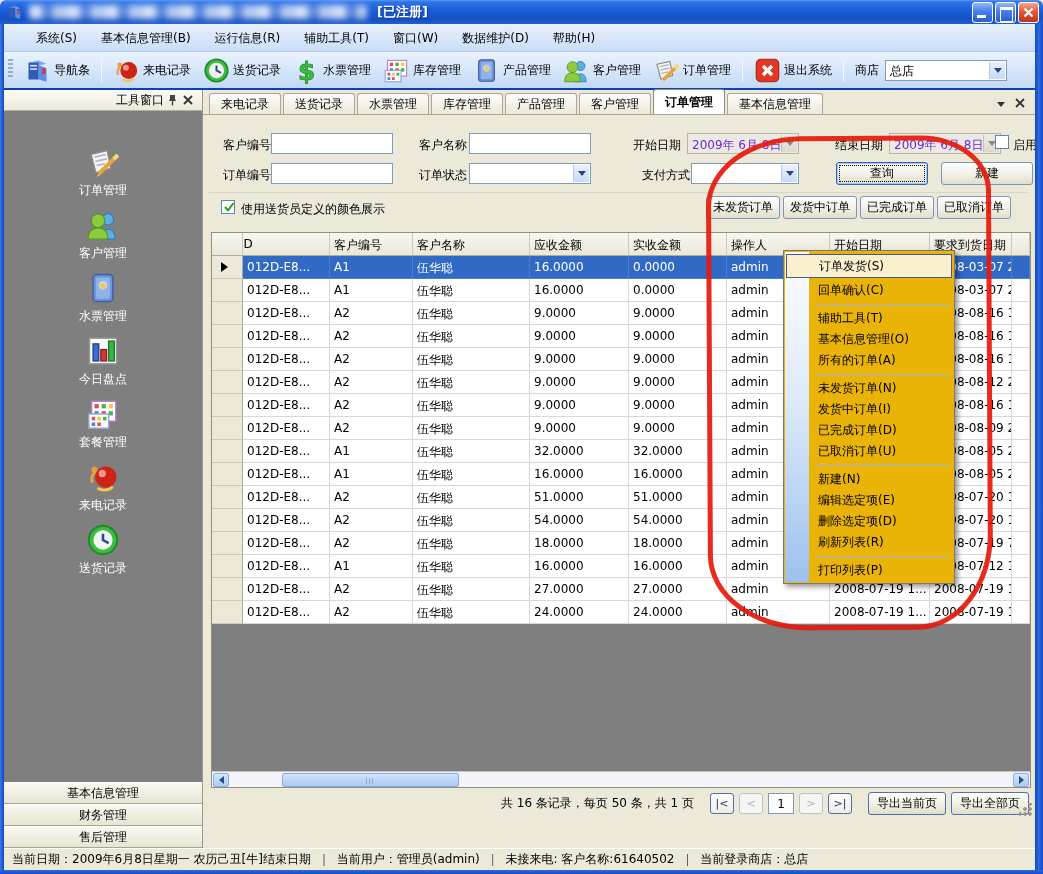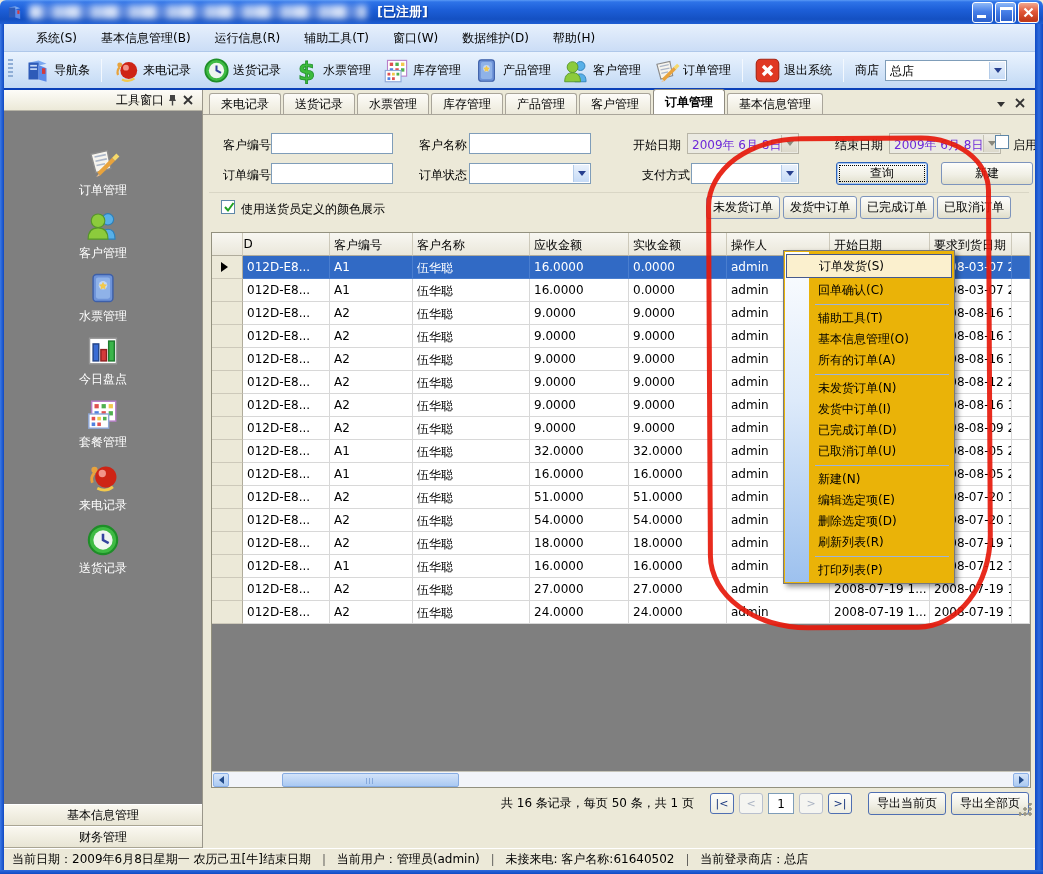--- a/index.html
+++ b/index.html
@@ -384,20 +384,21 @@
               <circle cx="12" cy="12" r="10" fill="#3FBB44" stroke="#1E8E28" stroke-width="1.5"></circle>
               <circle cx="12" cy="12" r="6.8" fill="#EFF6EF"></circle>
               <path d="M12 7.5V12l4 2.2" stroke="#33439E" stroke-width="1.8" fill="none"></path>
             </svg></div>
           <div class="sb-label">送货记录</div>
         </div>
       </div>
     <div class="sb-bottom" id="sb-bottom">
         <div class="sb-bar">基本信息管理</div>
         <div class="sb-bar">财务管理</div>
+        <div class="sb-bar">售后管理</div>
       </div>
   </div>
 
   <div class="content">
 
     <div class="tabbar" id="tabbar">
         <div class="tab">来电记录</div>
         <div class="tab">送货记录</div>
         <div class="tab">水票管理</div>
         <div class="tab">库存管理</div>

